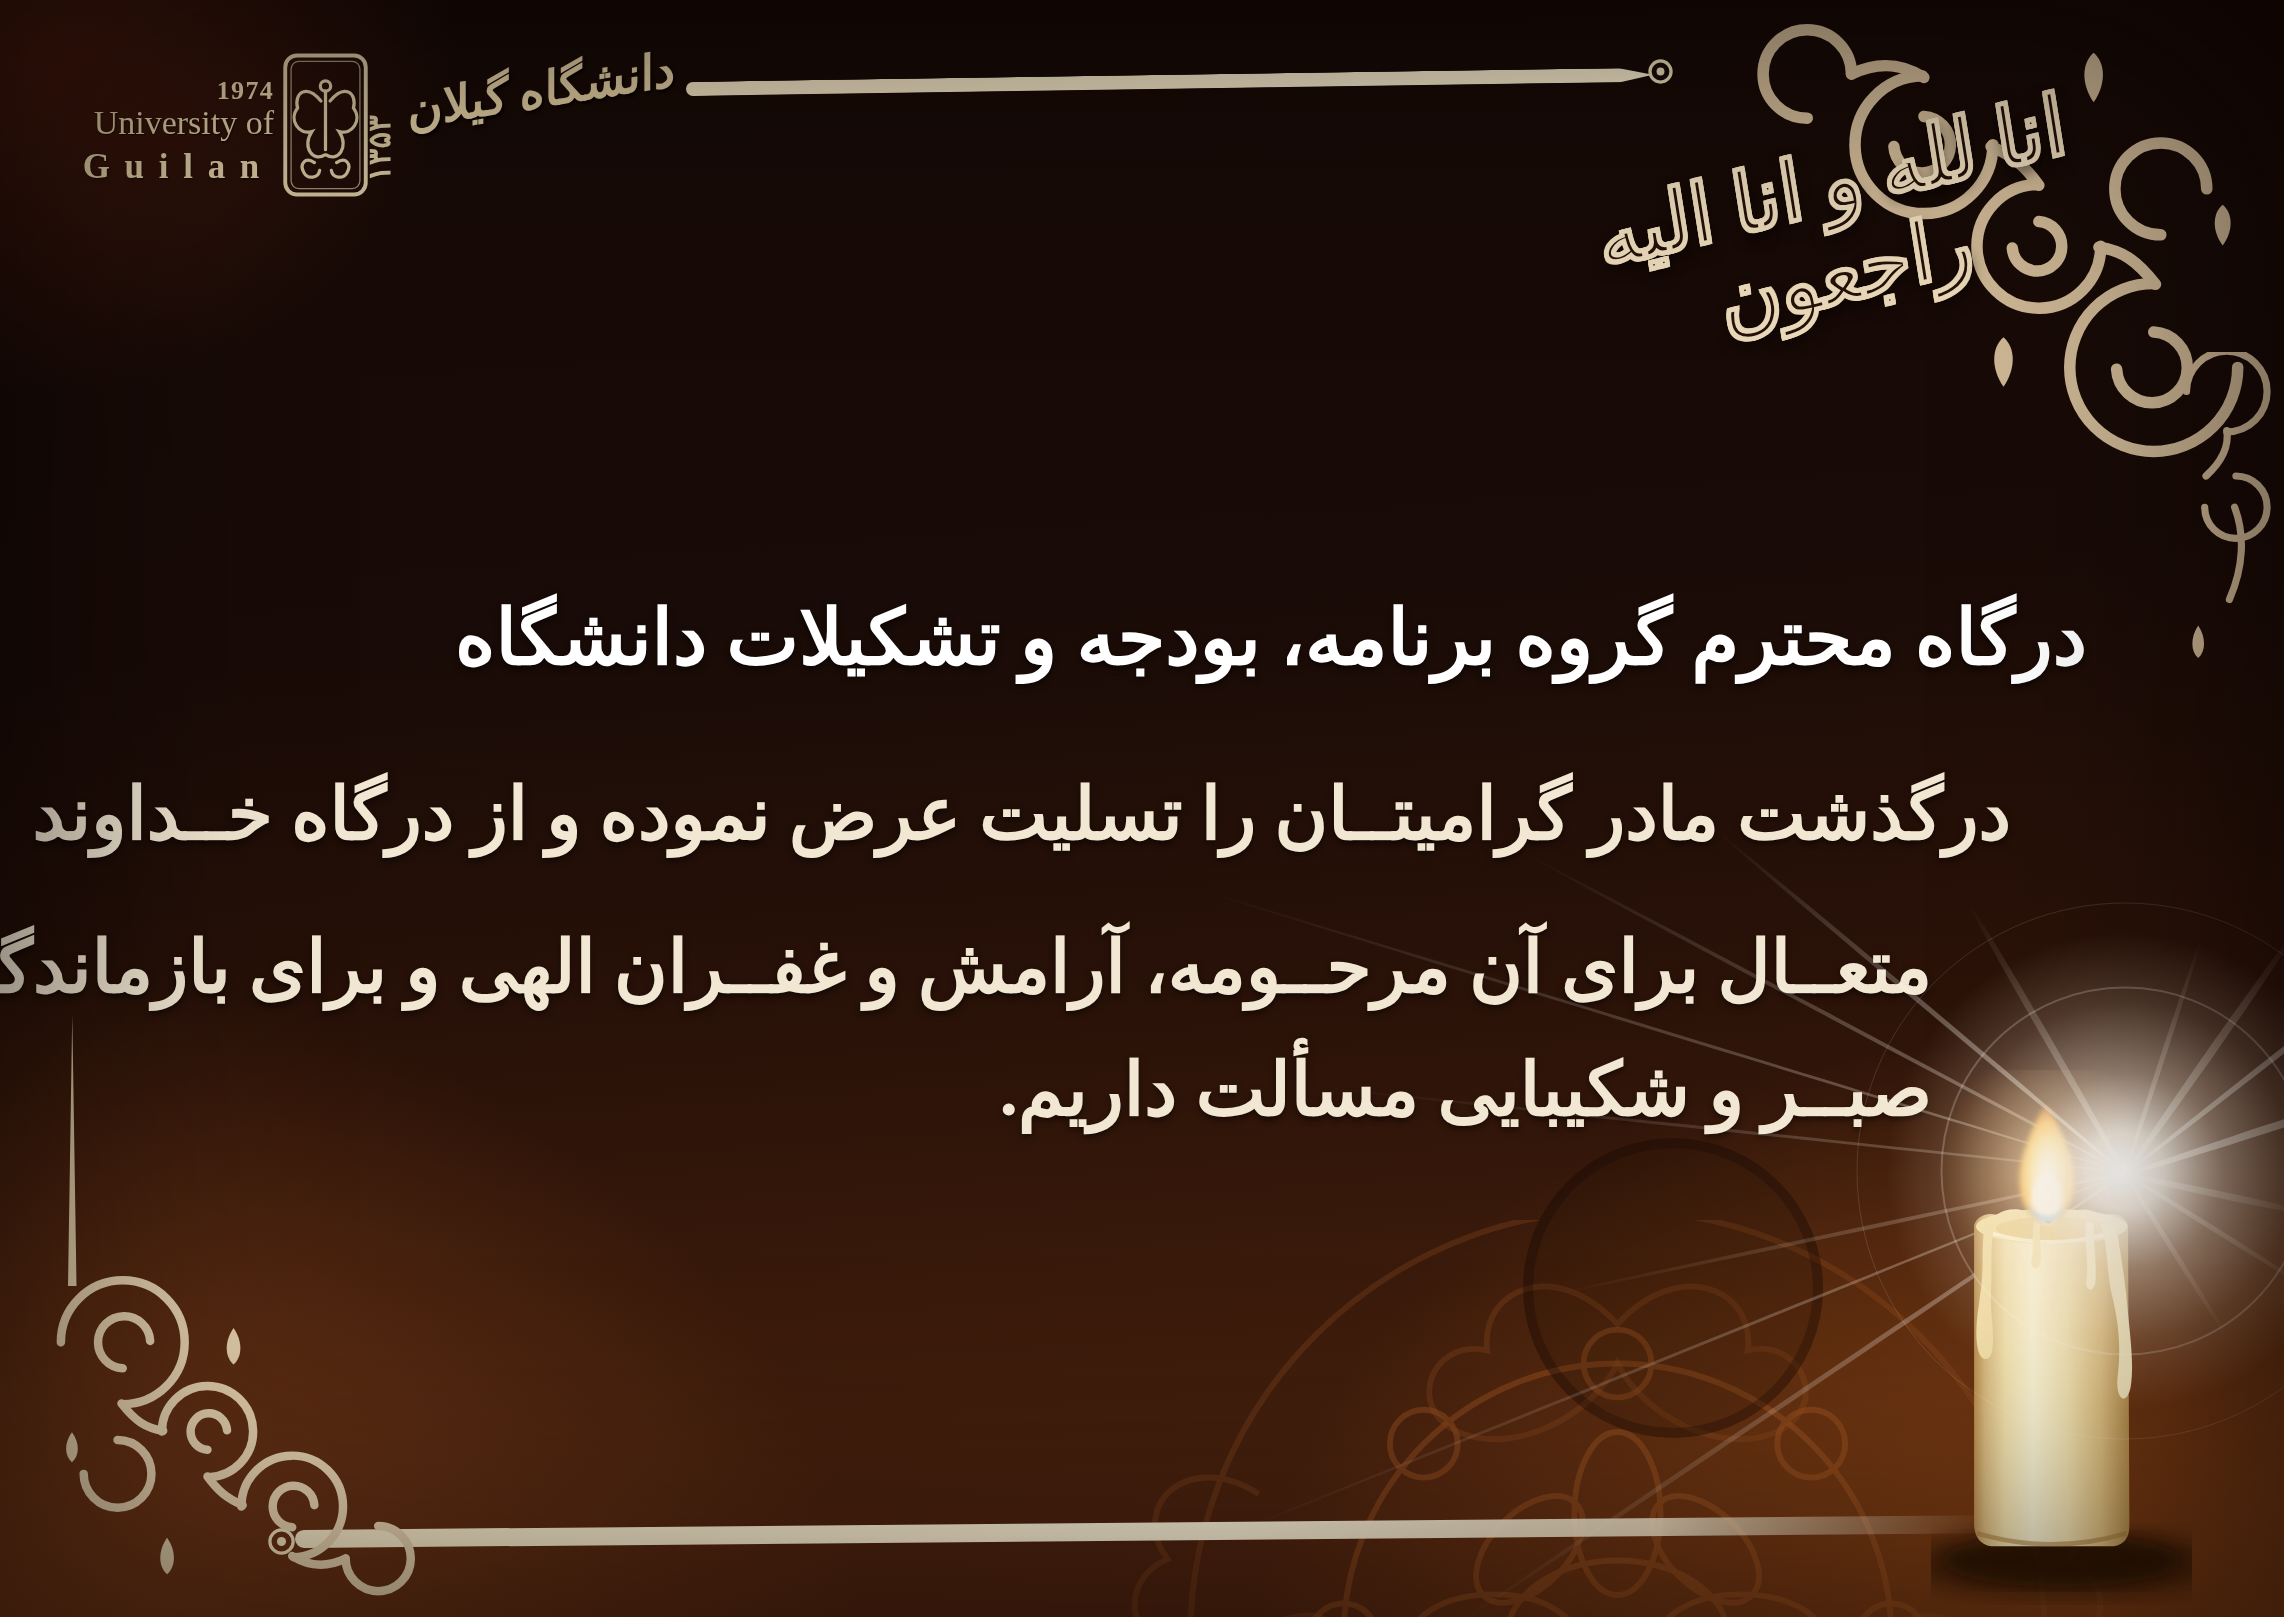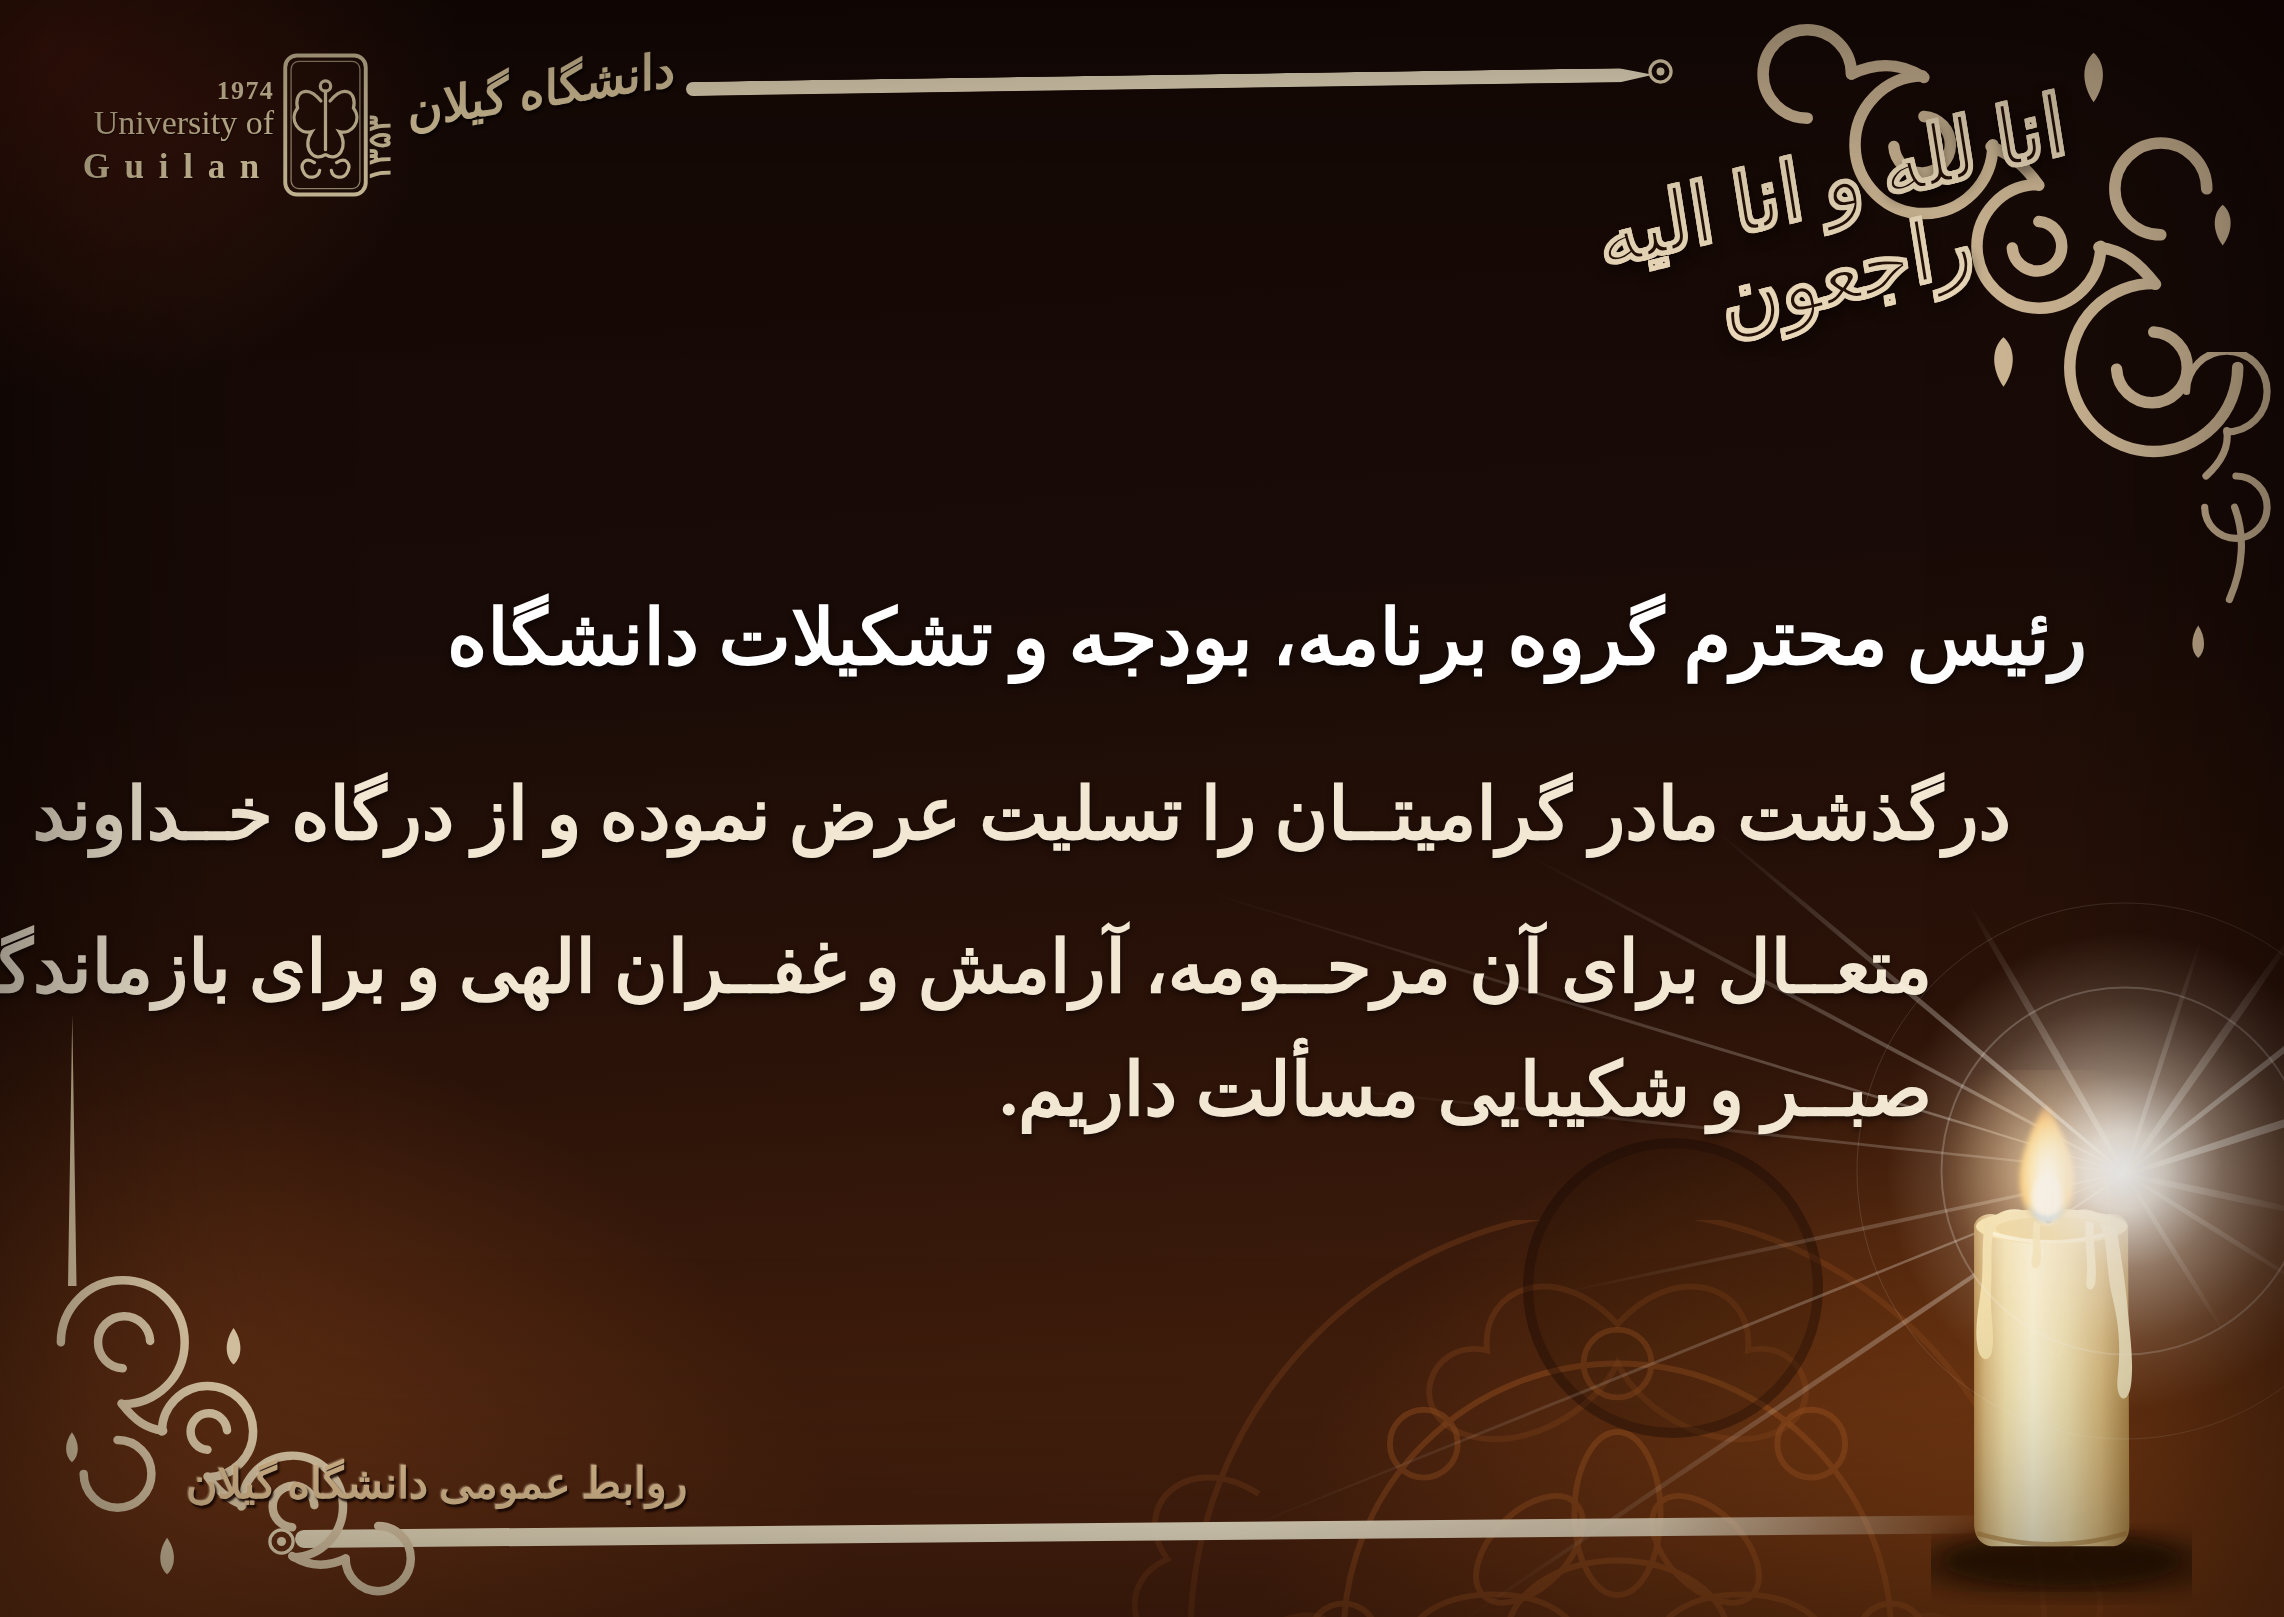--- a/index.html
+++ b/index.html
@@ -217,21 +217,21 @@
       <path d="M 30 60 A 62 62 0 1 1 92 122"></path>
       <path d="M 58 238 A 48 48 0 1 0 106 190"></path>
       <path d="M 92 120 C 96 146 84 168 60 190"></path>
       <path d="M 104 238 C 120 280 118 330 96 380"></path>
     </g>
     <path d="M 48 420 C 60 438 60 460 48 470 C 36 460 36 438 48 420 Z" fill="#cdb694"></path>
   </svg>
 
   <div class="callig fa">انا لله و انا الیه راجعون</div>
 
-  <div class="line recipient l2 fa">رئیس محترم  گروه برنامه، بودجه و تشکیلات دانشگاه</div>
+  <div class="line recipient l2 fa">درگاه محترم  گروه برنامه، بودجه و تشکیلات دانشگاه</div>
   <div class="line bodytxt l3 fa">درگذشت مادر گرامیتــان را تسلیت عرض نموده و از درگاه خــداوند</div>
   <div class="line bodytxt l4 fa">متعــال برای آن مرحــومه،  آرامش  و غفــران الهی و برای بازماندگان</div>
   <div class="line bodytxt l5 fa">صبــر و شکیبایی مسألت داریم.</div>
 
   <svg class="candle" width="261" height="535" viewBox="0 0 400 820">
     <defs>
       <linearGradient id="bodyG" x1="0" y1="0" x2="1" y2="0">
         <stop offset="0" stop-color="#b98f50"></stop>
           <stop offset=".07" stop-color="#d9ba80"></stop>
         <stop offset=".2" stop-color="#f3e2ae"></stop>
@@ -284,17 +284,16 @@
   <div class="ray rayA" style="width:365px;height:7.8px;opacity:.8;transform:rotate(-18deg);"></div>
   <div class="ray rayA" style="width:457px;height:5.9px;opacity:.7;transform:rotate(-38deg);"></div>
   <div class="ray rayA" style="width:300px;height:7.8px;opacity:.6;transform:rotate(-55deg);"></div>
   <div class="ray rayA" style="width:248px;height:5.2px;opacity:.5;transform:rotate(-72deg);"></div>
   <div class="ray rayA" style="width:313px;height:6.5px;opacity:.5;transform:rotate(-120deg);"></div>
   <div class="ray rayA" style="width:535px;height:5.2px;opacity:.65;transform:rotate(-140deg);"></div>
   <div class="ray rayA" style="width:196px;height:6.5px;opacity:.5;transform:rotate(12deg);"></div>
   <div class="ray rayA" style="width:222px;height:5.2px;opacity:.45;transform:rotate(32deg);"></div>
   <div class="ray rayA" style="width:196px;height:5.2px;opacity:.4;transform:rotate(58deg);"></div>
 
-  <div class="signature fa">روابط عمومی دانشگاه گیلان</div>
 
   <div class="vignette"></div>
 </div>
 
 
 </body></html>

